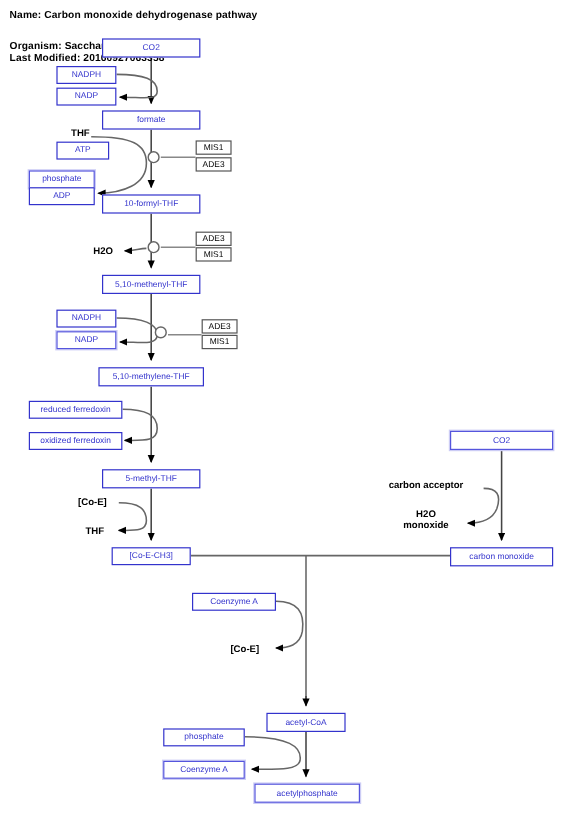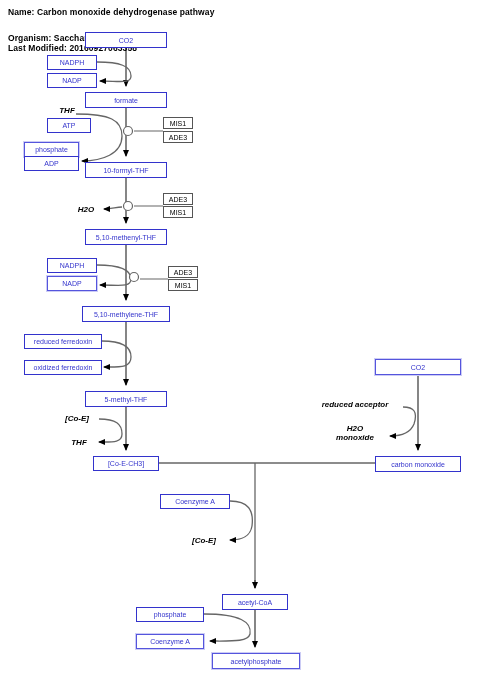--- a/index.html
+++ b/index.html
@@ -74,21 +74,20 @@
   
   .lbl {
     position: absolute;
     font-size: 8px;
     font-weight: bold;
     color: #000000;
     white-space: nowrap;
     text-align: center;
     line-height: 1.15;
     z-index: 3;
-    font-style: italic;
   }
 </style>
 </head>
 <body>
 
 <svg id="canvas" viewBox="0 0 480 688" xmlns="http://www.w3.org/2000/svg">
   <defs>
     <marker id="ar" markerWidth="7" markerHeight="7" refX="6" refY="3" orient="auto" markerUnits="userSpaceOnUse">
       <path d="M0,0 L7,3 L0,6 z" fill="#000000"></path>
     </marker>
@@ -177,18 +176,18 @@
 <div class="enz" style="left: 163px; top: 131px; width: 30px; height: 12px;">ADE3</div>
 <div class="enz" style="left: 163px; top: 193px; width: 30px; height: 12px;">ADE3</div>
 <div class="enz" style="left: 163px; top: 206px; width: 30px; height: 12px;">MIS1</div>
 <div class="enz" style="left: 168px; top: 266px; width: 30px; height: 12px;">ADE3</div>
 <div class="enz" style="left: 168px; top: 279px; width: 30px; height: 12px;">MIS1</div>
 
 <div class="lbl" style="left: 47px; top: 106px; width: 40px;">THF</div>
 <div class="lbl" style="left: 68px; top: 205px; width: 36px;">H2O</div>
 <div class="lbl" style="left: 55px; top: 414px; width: 44px;">[Co-E]</div>
 <div class="lbl" style="left: 61px; top: 438px; width: 36px;">THF</div>
-<div class="lbl" style="left: 307px; top: 400px; width: 96px;">reduced acceptor</div>
+<div class="lbl" style="left: 307px; top: 400px; width: 96px;">carbon acceptor</div>
 <div class="lbl" style="left: 325px; top: 424px; width: 60px;">
     <div>H2O</div>
     <div>monoxide</div>
   </div>
 <div class="lbl" style="left: 182px; top: 536px; width: 44px;">[Co-E]</div>
 
 </body></html>

